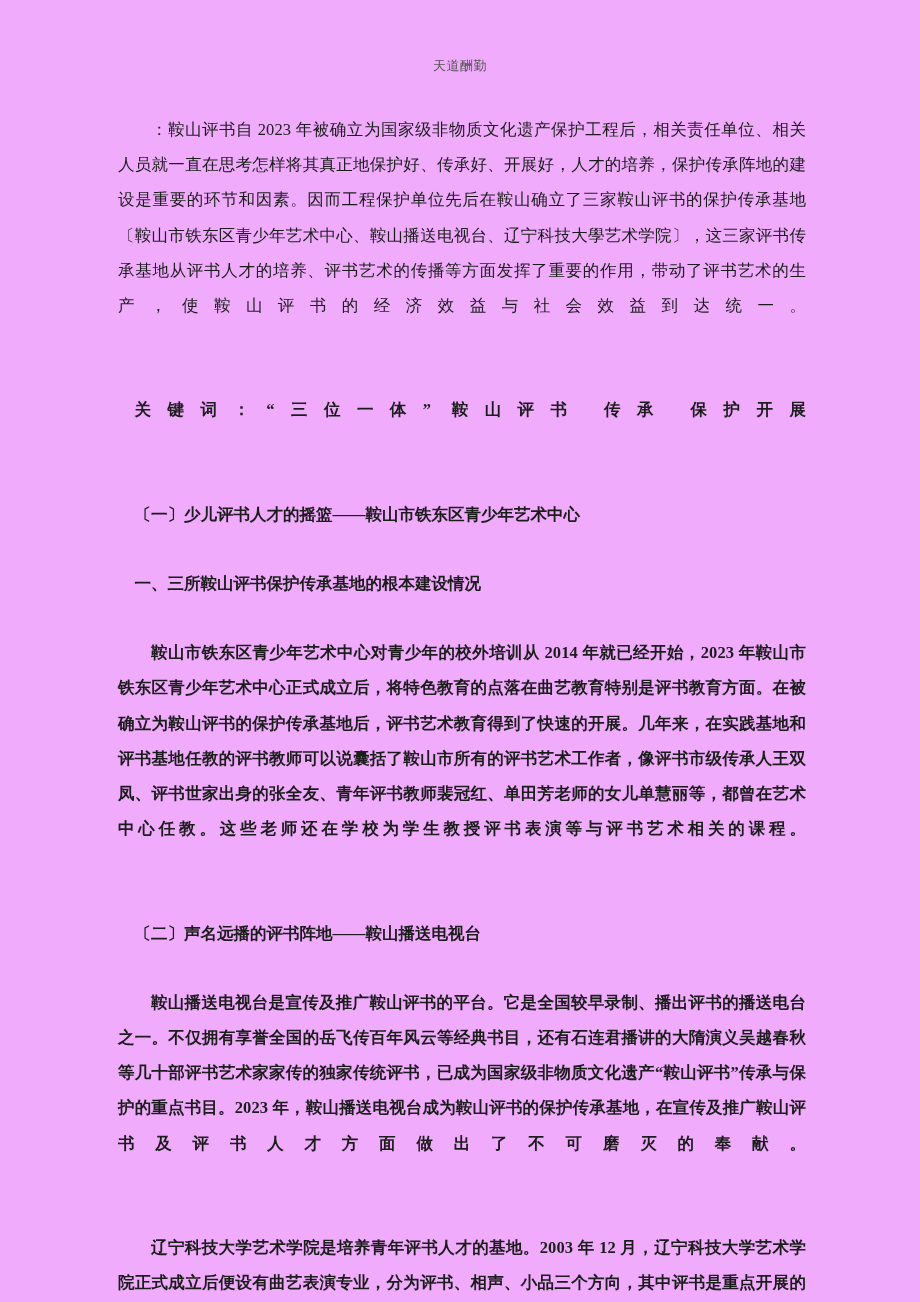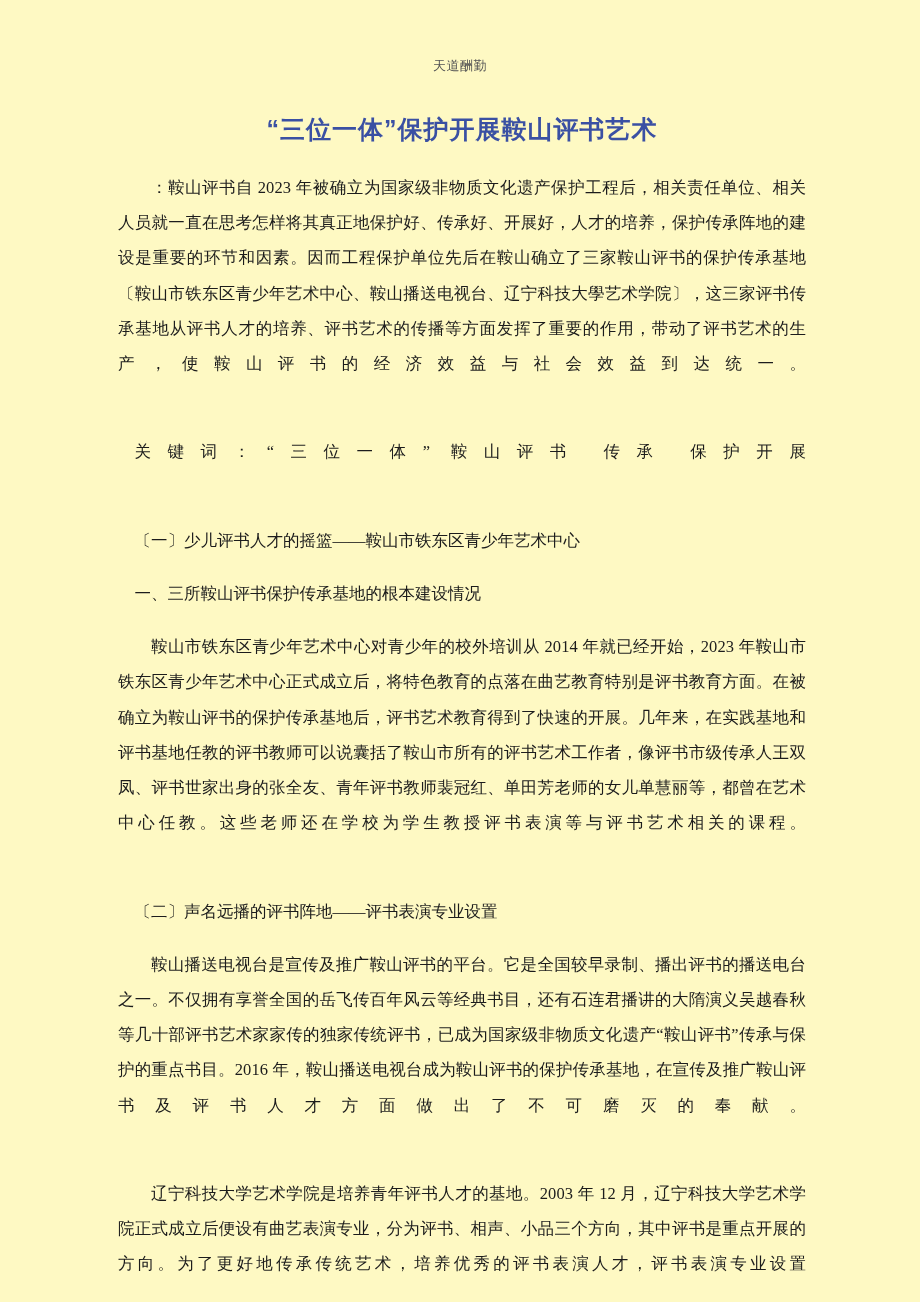--- a/index.html
+++ b/index.html
@@ -14,21 +14,21 @@
     color: #1a1a1a;
     overflow: hidden;
     position: relative;
   }
 
   .page {
     width: 920px;
     height: 1302px;
     position: relative;
     box-sizing: border-box;
-    background: #fef9c3;
+    background: #f0abfc;
   }
 
   
   .page-header {
     position: absolute;
     top: 57px;
     left: 0;
     width: 920px;
     text-align: center;
     font-size: 13px;
@@ -64,21 +64,21 @@
     line-height: 35.2px;
     text-align: justify;
     text-justify: inter-character;
     letter-spacing: 0.1px;
     color: #1c1c1c;
   }
 
   p.indent2 { text-indent: 2em; }
   p.indent1 { text-indent: 1em; }
 
-  p.gap-before { margin-top: 18px; }
+  p.gap-before { margin-top: 34px; font-weight: bold; }
 
   .section-head {
     margin: 0;
     font-size: 16.5px;
     line-height: 35.2px;
     color: #1c1c1c;
     text-indent: 1em;
   }
 
   
@@ -90,33 +90,32 @@
 </style>
 </head>
 <body>
 
 <div class="page">
 
   <div class="page-header">天道酬勤</div>
 
   <div class="content">
 
-    <h1 class="doc-title">“三位一体”保护开展鞍山评书艺术</h1>
 
     <p class="body-text indent2">：鞍山评书自 2023 年被确立为国家级非物质文化遗产保护工程后，相关责任单位、相关人员就一直在思考怎样将其真正地保护好、传承好、开展好，人才的培养，保护传承阵地的建设是重要的环节和因素。因而工程保护单位先后在鞍山确立了三家鞍山评书的保护传承基地〔鞍山市铁东区青少年艺术中心、鞍山播送电视台、辽宁科技大學艺术学院〕，这三家评书传承基地从评书人才的培养、评书艺术的传播等方面发挥了重要的作用，带动了评书艺术的生产，使鞍山评书的经济效益与社会效益到达统一。</p>
 
     <p class="body-text indent1 gap-before">关键词：“三位一体” 鞍山评书 传承 保护开展</p>
 
     <p class="section-head gap-before">〔一〕少儿评书人才的摇篮——鞍山市铁东区青少年艺术中心</p>
 
     <p class="section-head gap-before">一、三所鞍山评书保护传承基地的根本建设情况</p>
 
     <p class="body-text indent2 gap-before">鞍山市铁东区青少年艺术中心对青少年的校外培训从 2014 年就已经开始，2023 年鞍山市铁东区青少年艺术中心正式成立后，将特色教育的点落在曲艺教育特别是评书教育方面。在被确立为鞍山评书的保护传承基地后，评书艺术教育得到了快速的开展。几年来，在实践基地和评书基地任教的评书教师可以说囊括了鞍山市所有的评书艺术工作者，像评书市级传承人王双凤、评书世家出身的张全友、青年评书教师裴冠红、单田芳老师的女儿单慧丽等，都曾在艺术中心任教。这些老师还在学校为学生教授评书表演等与评书艺术相关的课程。</p>
 
-    <p class="section-head gap-before">〔二〕声名远播的评书阵地——评书表演专业设置</p>
+    <p class="section-head gap-before">〔二〕声名远播的评书阵地——鞍山播送电视台</p>
 
-    <p class="body-text indent2 gap-before">鞍山播送电视台是宣传及推广鞍山评书的平台。它是全国较早录制、播出评书的播送电台之一。不仅拥有享誉全国的岳飞传百年风云等经典书目，还有石连君播讲的大隋演义吴越春秋等几十部评书艺术家家传的独家传统评书，已成为国家级非物质文化遗产“鞍山评书”传承与保护的重点书目。2016 年，鞍山播送电视台成为鞍山评书的保护传承基地，在宣传及推广鞍山评书及评书人才方面做出了不可磨灭的奉献。</p>
+    <p class="body-text indent2 gap-before">鞍山播送电视台是宣传及推广鞍山评书的平台。它是全国较早录制、播出评书的播送电台之一。不仅拥有享誉全国的岳飞传百年风云等经典书目，还有石连君播讲的大隋演义吴越春秋等几十部评书艺术家家传的独家传统评书，已成为国家级非物质文化遗产“鞍山评书”传承与保护的重点书目。2023 年，鞍山播送电视台成为鞍山评书的保护传承基地，在宣传及推广鞍山评书及评书人才方面做出了不可磨灭的奉献。</p>
 
 
     <p class="body-text indent2 gap-before">辽宁科技大学艺术学院是培养青年评书人才的基地。2003 年 12 月，辽宁科技大学艺术学院正式成立后便设有曲艺表演专业，分为评书、相声、小品三个方向，其中评书是重点开展的方向。为了更好地传承传统艺术，培养优秀的评书表演人才，评书表演专业设置</p>
 
   </div>
 </div>
 
 </body></html>

